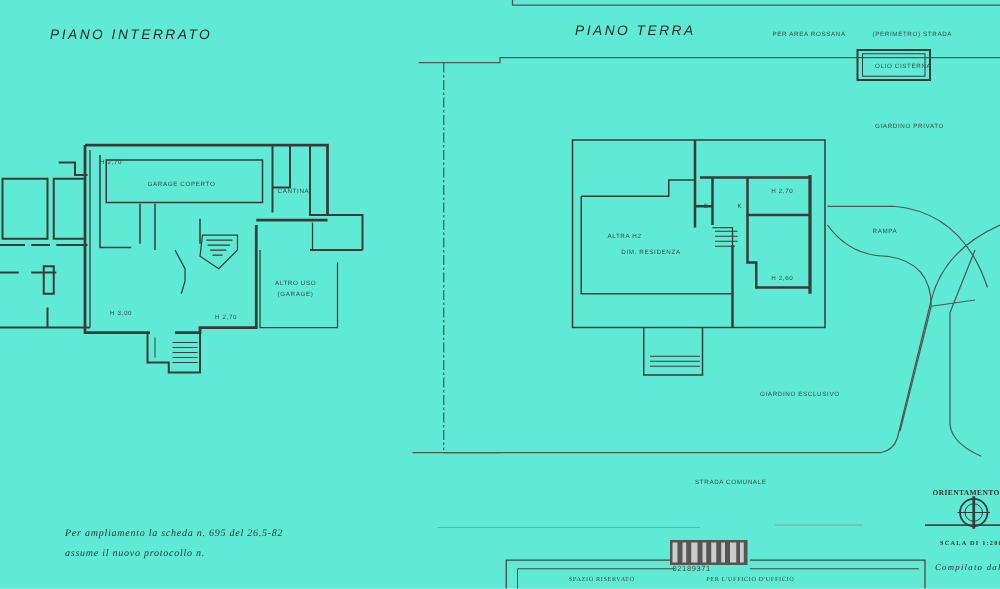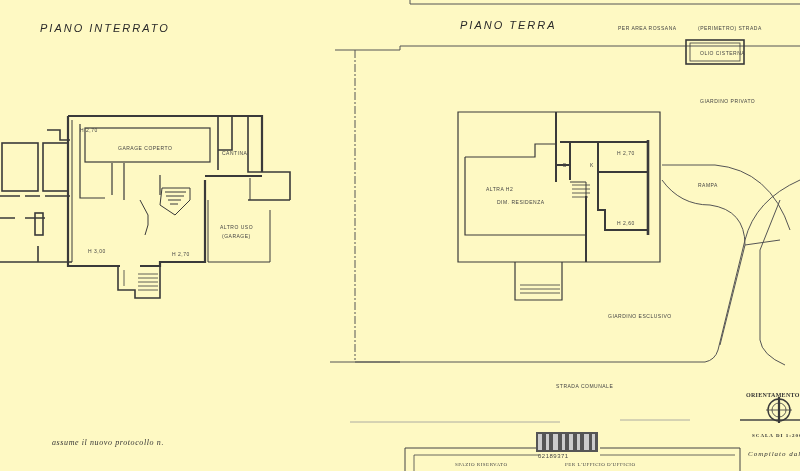--- a/index.html
+++ b/index.html
@@ -1,17 +1,17 @@
 <!DOCTYPE html>
 <html><head>
 <meta charset="utf-8">
 <style>
   html, body { margin:0; padding:0; }
   body { width:800px; height:471px; overflow:hidden; background:#f3f3f1; position:relative; font-family:"Liberation Sans", sans-serif; }
-  .sheet { position:absolute; left:0; top:0; width:800px; height:471px; background:#fef9c3; }
+  .sheet { position:absolute; left:0; top:0; width:800px; height:471px; background:#5eead4; }
   svg.plan { position:absolute; left:0; top:0; }
   .lbl { position:absolute; color:#333; font-family:"Liberation Sans", sans-serif; white-space:nowrap; letter-spacing:1px; }
   .title { font-size:11px; font-style:italic; letter-spacing:2px; color:#2a2a2a; text-transform:uppercase; }
   .room { font-size:5px; color:#444; text-transform:uppercase; letter-spacing:0.5px; }
   .note { font-size:8px; font-style:italic; color:#333; font-family:"Liberation Serif", serif; letter-spacing:0.6px; }
   .serif { font-family:"Liberation Serif", serif; }
 </style>
 </head>
 <body>
 
@@ -158,20 +158,21 @@
   <div class="lbl room" style="left:486px;top:186px;">Altra H2</div>
   <div class="lbl room" style="left:497px;top:199px;">Dim. residenza</div>
   <div class="lbl room" style="left:617px;top:150px;">H 2,70</div>
   <div class="lbl room" style="left:617px;top:220px;">H 2,60</div>
   <div class="lbl room" style="left:563px;top:162px;">B</div>
   <div class="lbl room" style="left:590px;top:162px;">K</div>
   <div class="lbl room" style="left:698px;top:182px;">Rampa</div>
   <div class="lbl room" style="left:608px;top:313px;">Giardino esclusivo</div>
   <div class="lbl room" style="left:556px;top:383px;">Strada comunale</div>
 
+  <div class="lbl note" style="left:52px;top:422px;">Per ampliamento la scheda n. 695 del 26.5-82</div>
   <div class="lbl note" style="left:52px;top:438px;">assume il nuovo protocollo n.</div>
 
   <div class="lbl room" style="left:538px;top:453px;font-size:6px;">02189371</div>
   <div class="lbl room serif" style="left:455px;top:462px;font-size:5px;">SPAZIO RISERVATO</div>
   <div class="lbl room serif" style="left:565px;top:462px;font-size:5px;">PER L'UFFICIO D'UFFICIO</div>
   <div class="lbl serif" style="left:748px;top:450px;font-size:7px;font-style:italic;">Compilato dal</div>
   <div class="lbl serif" style="left:746px;top:392px;font-size:6px;font-weight:bold;letter-spacing:0.3px;">ORIENTAMENTO</div>
   <div class="lbl serif" style="left:752px;top:433px;font-size:5px;font-weight:bold;">SCALA DI 1:200</div>
 </div>
 

